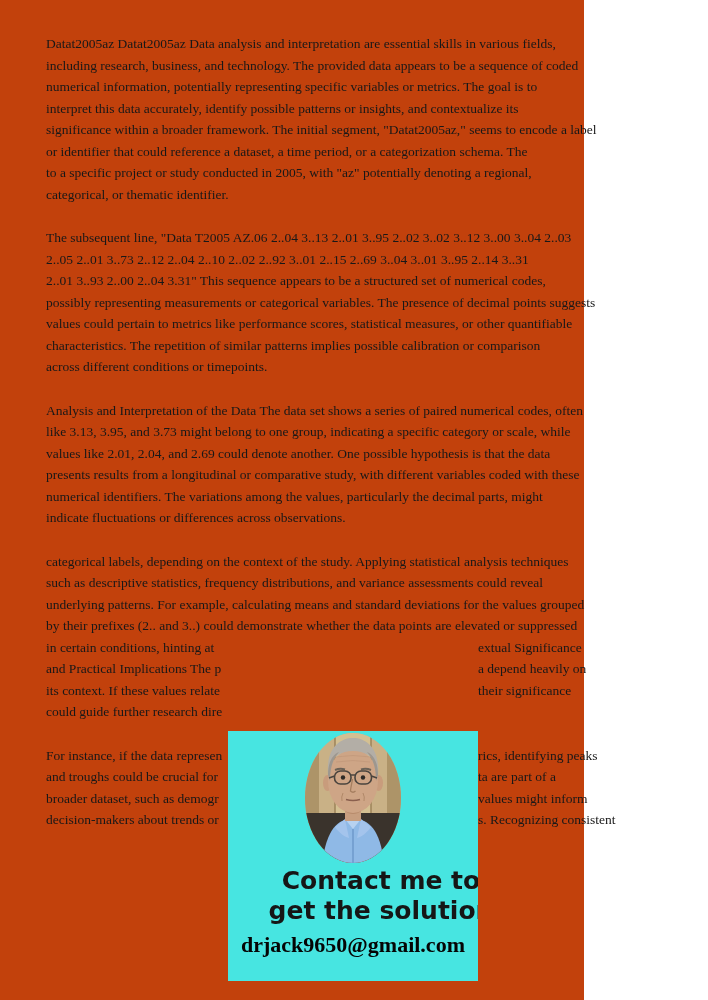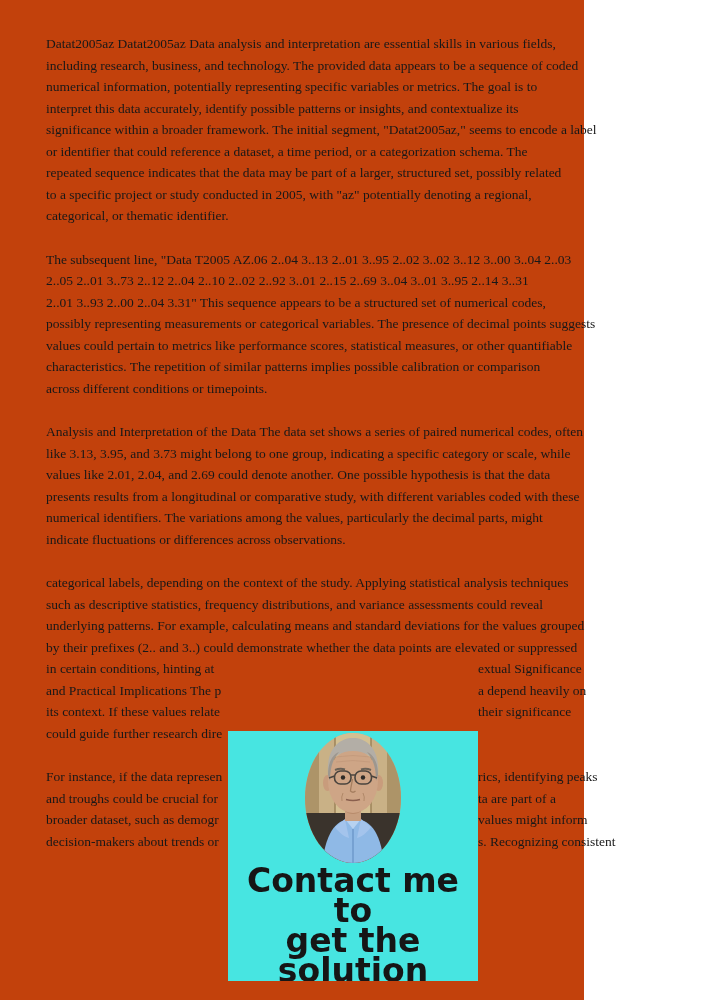--- a/index.html
+++ b/index.html
@@ -9,39 +9,38 @@
   .doc{position:absolute;left:46px;top:33px;width:600px;font-size:13.5px;
        line-height:21.5px;color:#181818;}
   .para{margin:0 0 22px 0;}
   .line{white-space:nowrap;height:21.5px;line-height:21.5px;position:relative;}
   .frag-right{position:absolute;left:432px;top:0;white-space:nowrap;}
   .card{position:absolute;left:228px;top:731px;width:250px;height:250px;
         background:#47E5E1;overflow:hidden;text-align:center;}
   .photo-wrap{position:absolute;left:77px;top:2px;width:96px;height:130px;}
   .card-heading{position:absolute;left:0;top:135px;width:250px;
         font-family:"DejaVu Sans","Liberation Sans",sans-serif;
-        font-weight:700;font-size:33px;line-height:30px;color:#161616;}
+        font-weight:700;font-size:25px;line-height:30px;color:#161616;padding-left:28px;}
   .card-email{position:absolute;left:0;top:201px;width:250px;
         font-family:"Liberation Serif",serif;font-weight:700;
         font-size:22px;line-height:26px;color:#050505;}
 </style>
 </head>
 <body>
 
 <div class="page">
 
   <div class="doc" id="doc">
       <div class="para">
         <div class="line">Datat2005az Datat2005az Data analysis and interpretation are essential skills in various fields,</div>
         <div class="line">including research, business, and technology. The provided data appears to be a sequence of coded</div>
         <div class="line">numerical information, potentially representing specific variables or metrics. The goal is to</div>
         <div class="line">interpret this data accurately, identify possible patterns or insights, and contextualize its</div>
         <div class="line">significance within a broader framework. The initial segment, "Datat2005az," seems to encode a label</div>
         <div class="line">or identifier that could reference a dataset, a time period, or a categorization schema. The</div>
-        <div class="line">repeated sequence indicates that the data may be part of a larger, structured set, possibly related</div>
         <div class="line">to a specific project or study conducted in 2005, with "az" potentially denoting a regional,</div>
         <div class="line">categorical, or thematic identifier.</div>
       </div>
       <div class="para">
         <div class="line">The subsequent line, "Data T2005 AZ.06 2..04 3..13 2..01 3..95 2..02 3..02 3..12 3..00 3..04 2..03</div>
         <div class="line">2..05 2..01 3..73 2..12 2..04 2..10 2..02 2..92 3..01 2..15 2..69 3..04 3..01 3..95 2..14 3..31</div>
         <div class="line">2..01 3..93 2..00 2..04 3.31" This sequence appears to be a structured set of numerical codes,</div>
         <div class="line">possibly representing measurements or categorical variables. The presence of decimal points suggests</div>
         <div class="line">values could pertain to metrics like performance scores, statistical measures, or other quantifiable</div>
         <div class="line">characteristics. The repetition of similar patterns implies possible calibration or comparison</div>
@@ -117,15 +116,16 @@
           <path d="M58,60 Q60,64 59,68" stroke="#B08868" stroke-width="1" fill="none"></path>
           <path d="M30,24 Q48,21 66,24" stroke="#BD9476" stroke-width="0.8" fill="none" opacity="0.7"></path>
           <path d="M31,29 Q48,26 65,29" stroke="#BD9476" stroke-width="0.8" fill="none" opacity="0.7"></path>
         </g>
       </svg>
     </div>
     <div class="card-heading">
       <div>Contact me to</div>
       <div>get the solution</div>
     </div>
+    <div class="card-email">drjack9650@gmail.com</div>
   </div>
 
 </div>
 
 </body></html>

